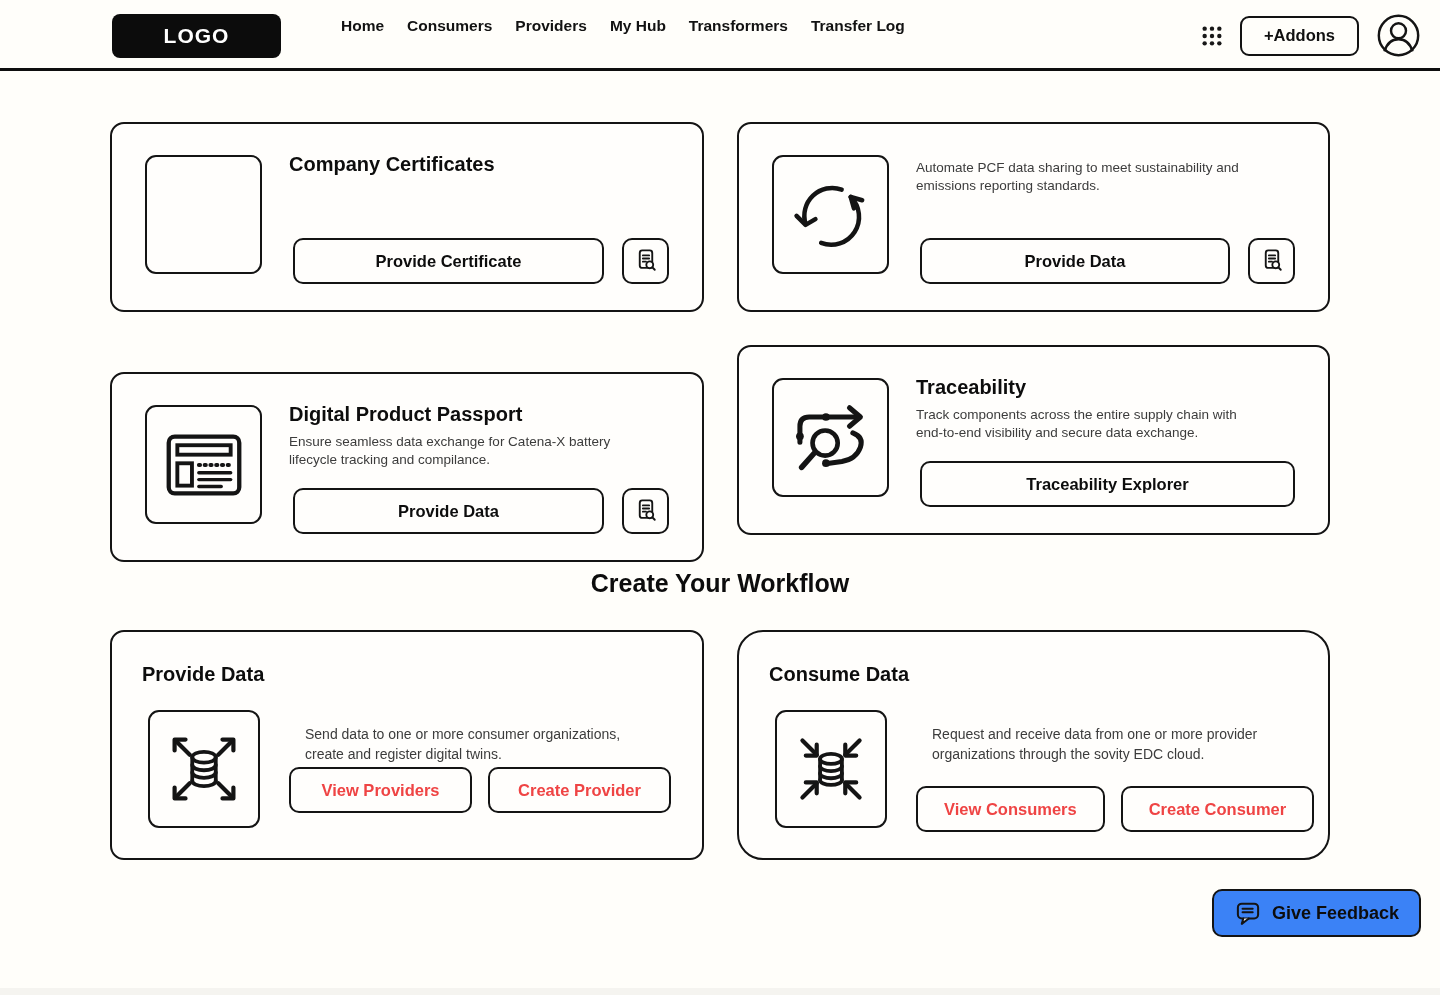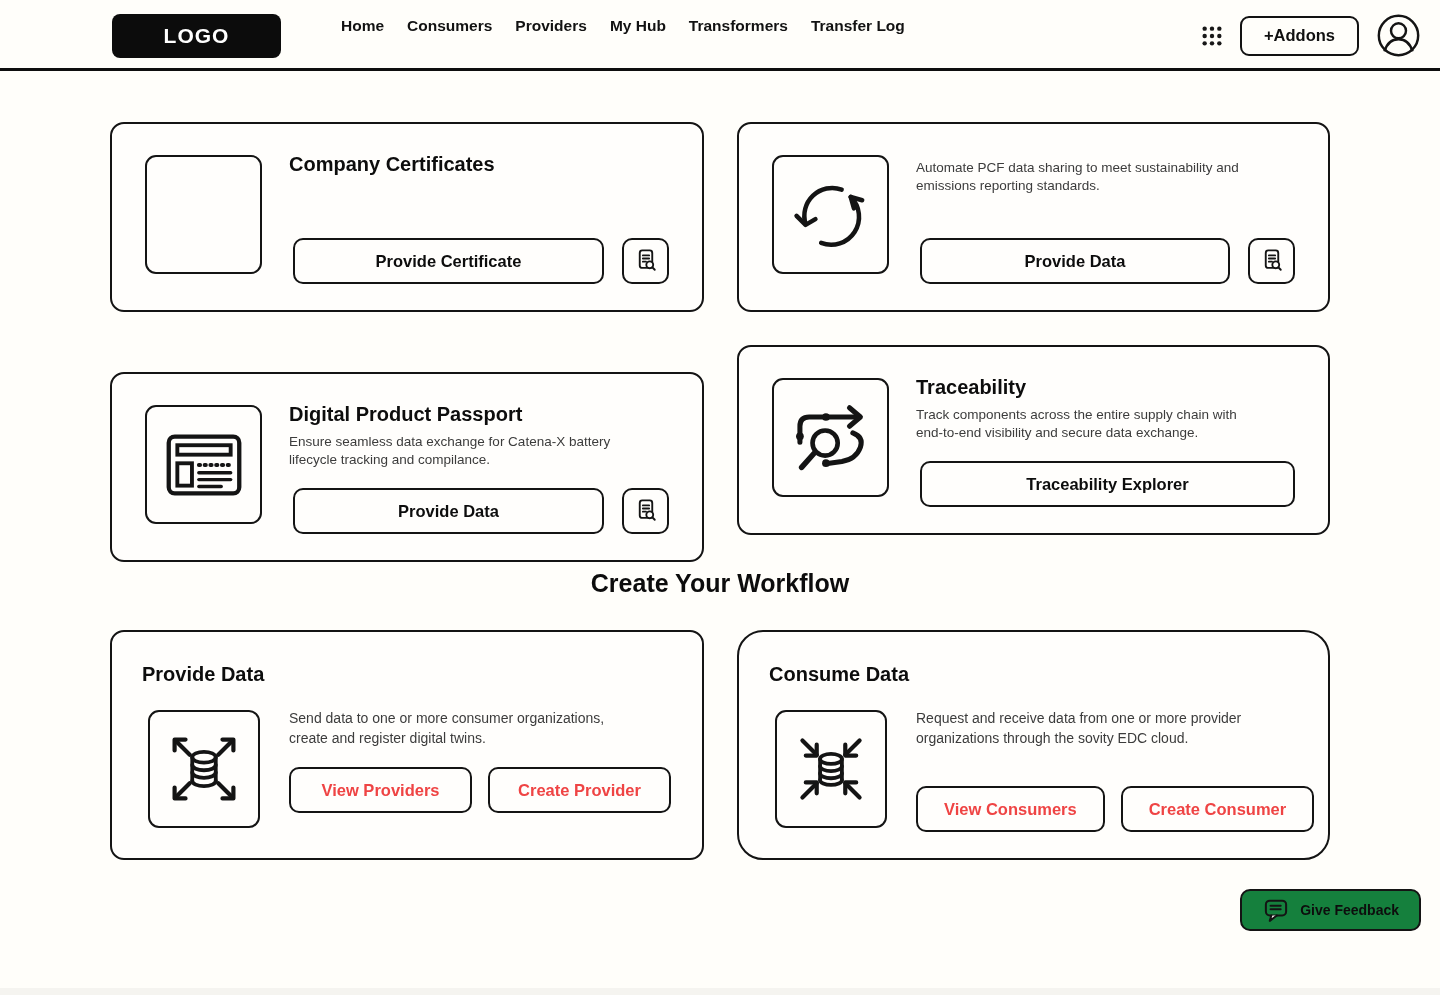--- a/index.html
+++ b/index.html
@@ -70,38 +70,38 @@
     position:absolute; width:594px; height:230px; background:#fffefc;
     border:2px solid #141414; border-radius:14px;
   }
   .wf-1 { left:0; } .wf-2 { left:627px; width:593px;border-radius:26px; }
   .wf-title { position:absolute; left:30px; top:31px; font-size:20px; font-weight:700; color:#0d0d0d; }
   .wf-iconbox {
     position:absolute; left:36px; top:78px; width:112px; height:118px;
     border:2.5px solid #141414; border-radius:11px;
     display:flex; align-items:center; justify-content:center;
   }
-  .wf-desc { position:absolute; left:177px; top:77px; margin:0; font-size:14px; line-height:19.5px; }
+  .wf-desc { position:absolute; left:177px; top:77px; margin:16px; font-size:14px; line-height:19.5px; }
   .wf-desc.provide { width:355px; }
   .wf-desc.consume { width:335px; }
   .wf-btn-row { position:absolute; left:177px; display:flex; gap:16px; }
   .wf-btn-row.provide { top:135px; }
   .wf-btn-row.consume { top:154px; }
   .wf-btn {
     height:46px; min-width:183px; padding:0 26px; background:#fffefc;
     border:2px solid #141414; border-radius:10px;
     font-family:inherit; font-size:16.5px; font-weight:700; color:#ef4444; cursor:pointer;
   }
 
   
   .feedback-btn {
-    position:absolute; right:19px; top:889px; height:42px; padding:0 20px;
-    background:#15803d; border:2.5px solid #141414; border-radius:10px;
+    position:absolute; right:19px; top:889px; height:48px; padding:0 20px;
+    background:#3b82f6; border:2.5px solid #141414; border-radius:10px;
     display:flex; align-items:center; gap:10px;
-    font-family:inherit; font-size:14px; font-weight:700; color:#0d0d0d; cursor:pointer;
+    font-family:inherit; font-size:18px; font-weight:700; color:#0d0d0d; cursor:pointer;
   }
 
   
   .artifact { position:absolute; background:#1c1c1c; }
   .bottom-strip { position:absolute; left:0; bottom:0; width:1440px; height:7px; background:#f5f4f0; }
   svg { display:block; }
 </style>
 </head>
 <body>
 

